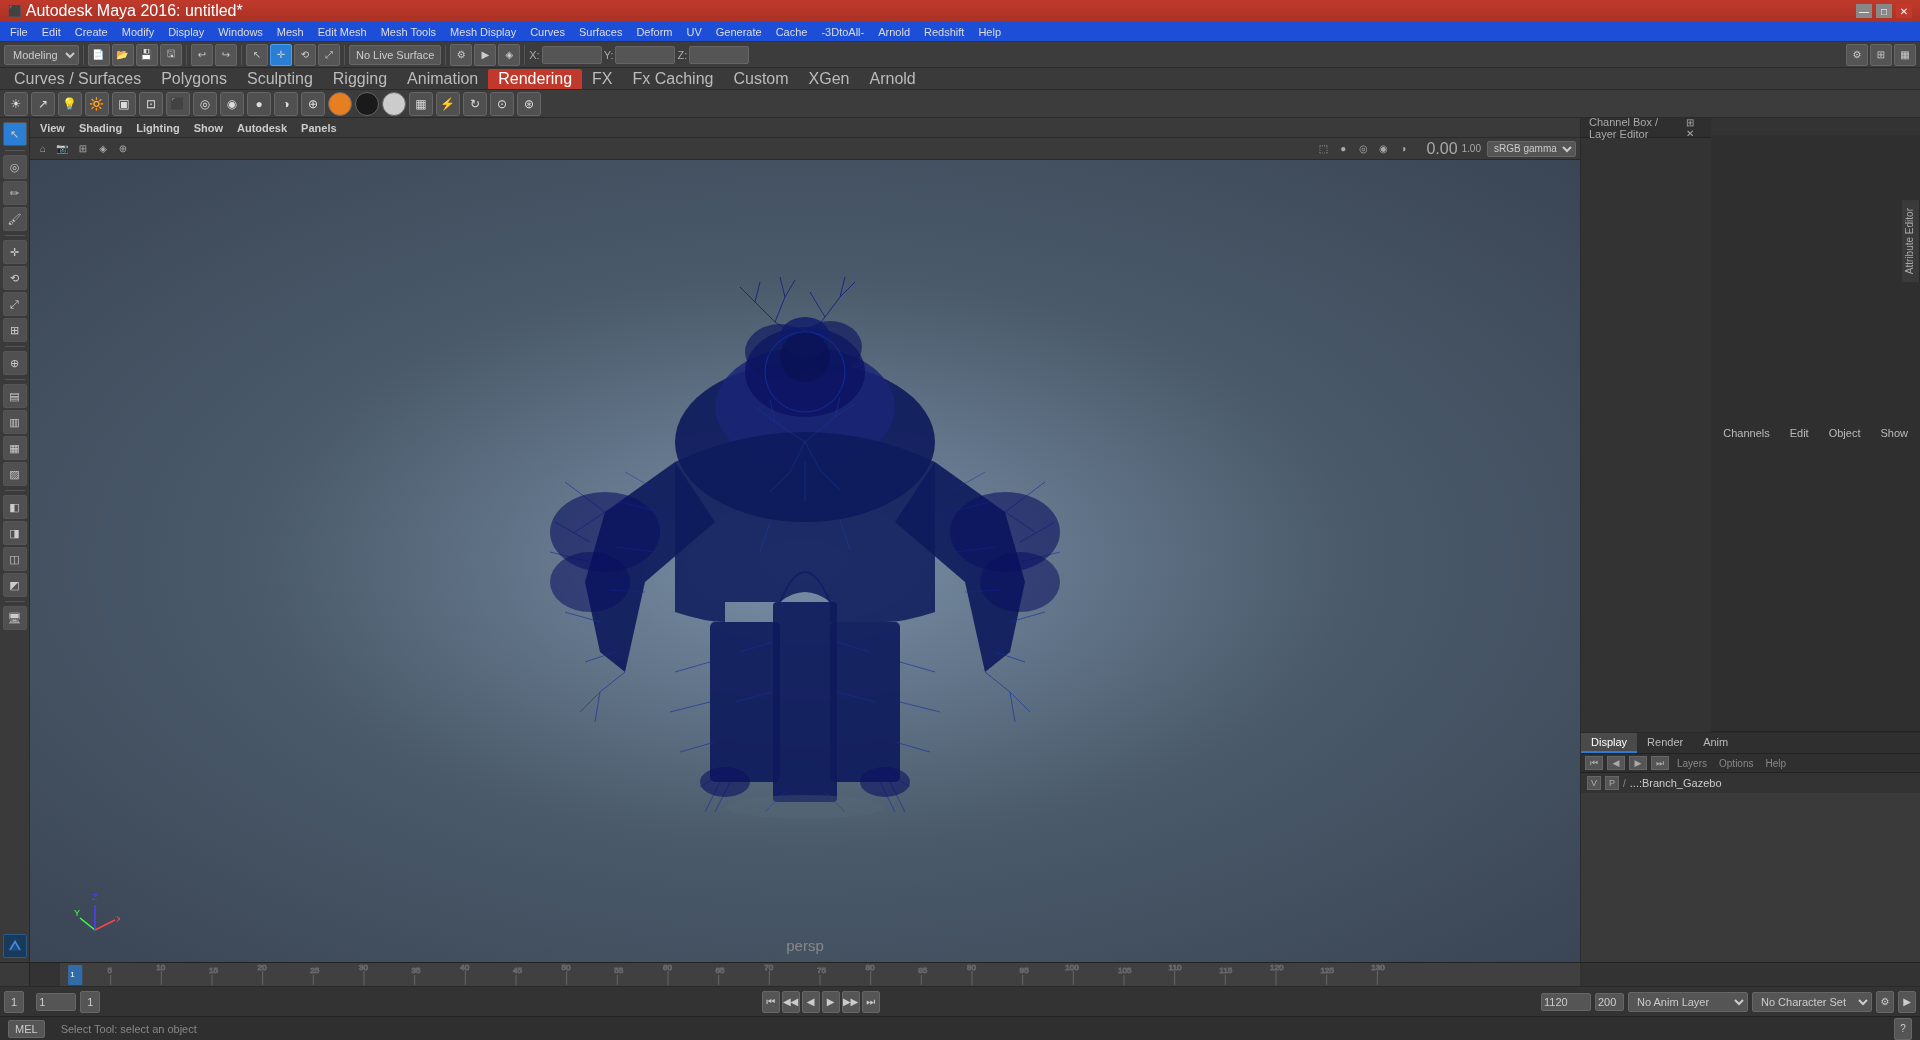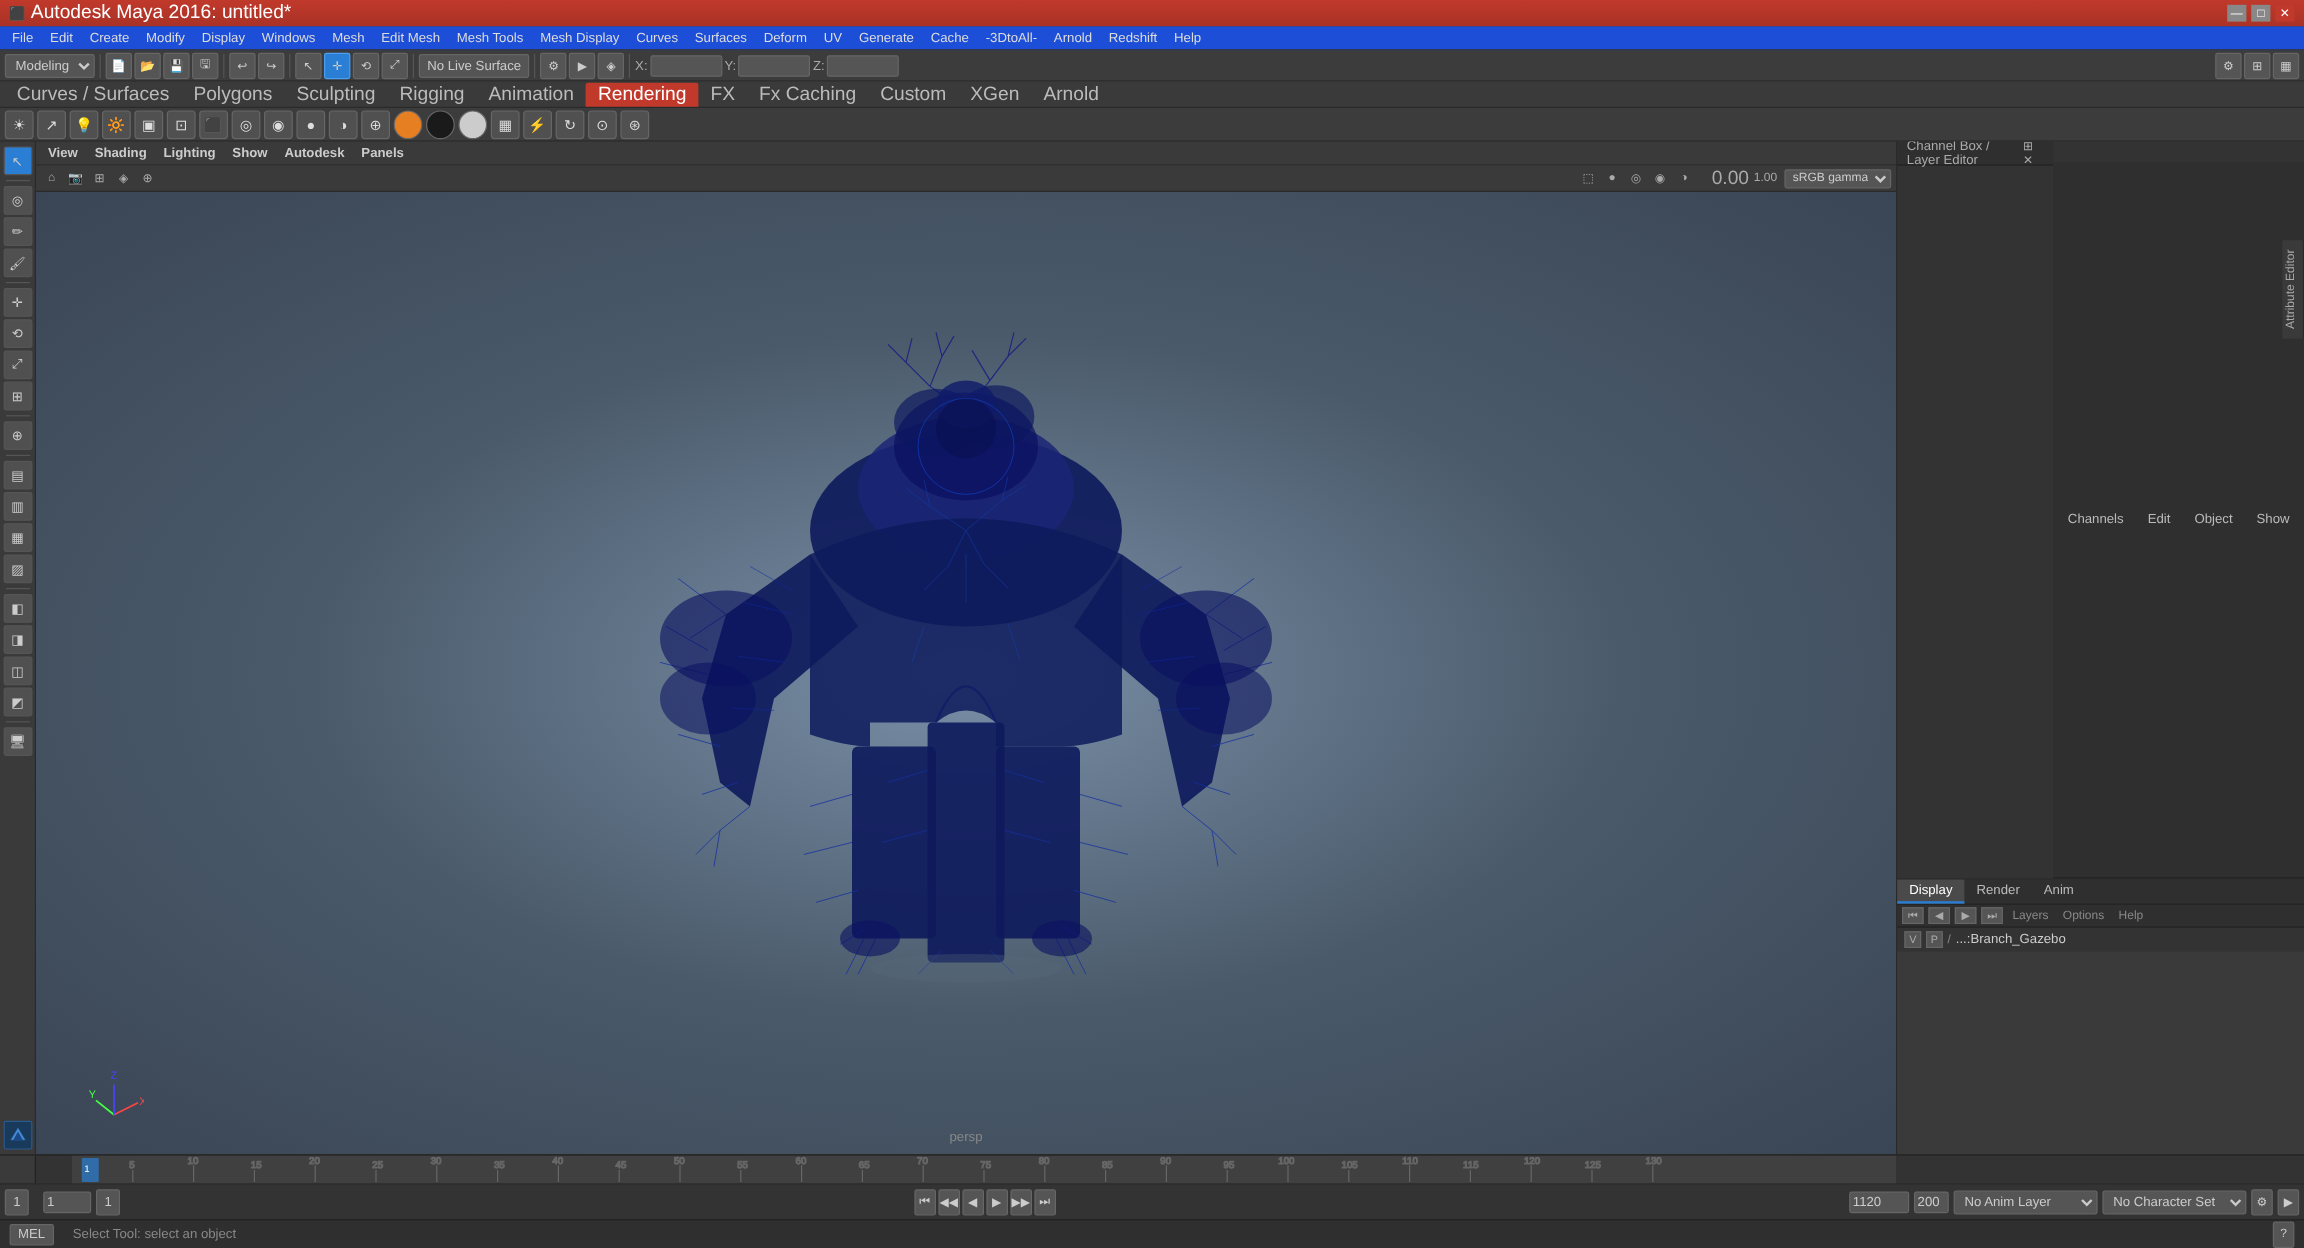--- a/index.html
+++ b/index.html
@@ -183,21 +183,21 @@
       font-size: 10px; height: 16px; padding: 0 2px; border-radius: 2px;
     }
     #viewport {
       flex: 1;
       background: radial-gradient(ellipse at center, #7a8fa8 0%, #4a5a6a 50%, #3a4555 100%);
       position: relative;
       overflow: hidden;
     }
     #viewport-label {
       position: absolute; bottom: 8px; left: 50%; transform: translateX(-50%);
-      color: #888; font-size: 11px;
+      color: #888; font-size: 15px;
     }
     #axis-indicator {
       position: absolute; bottom: 20px; left: 40px;
     }
     
     
     #gazebo-object {
       position: absolute;
       top: 50%; left: 50%;
       transform: translate(-50%, -55%);

